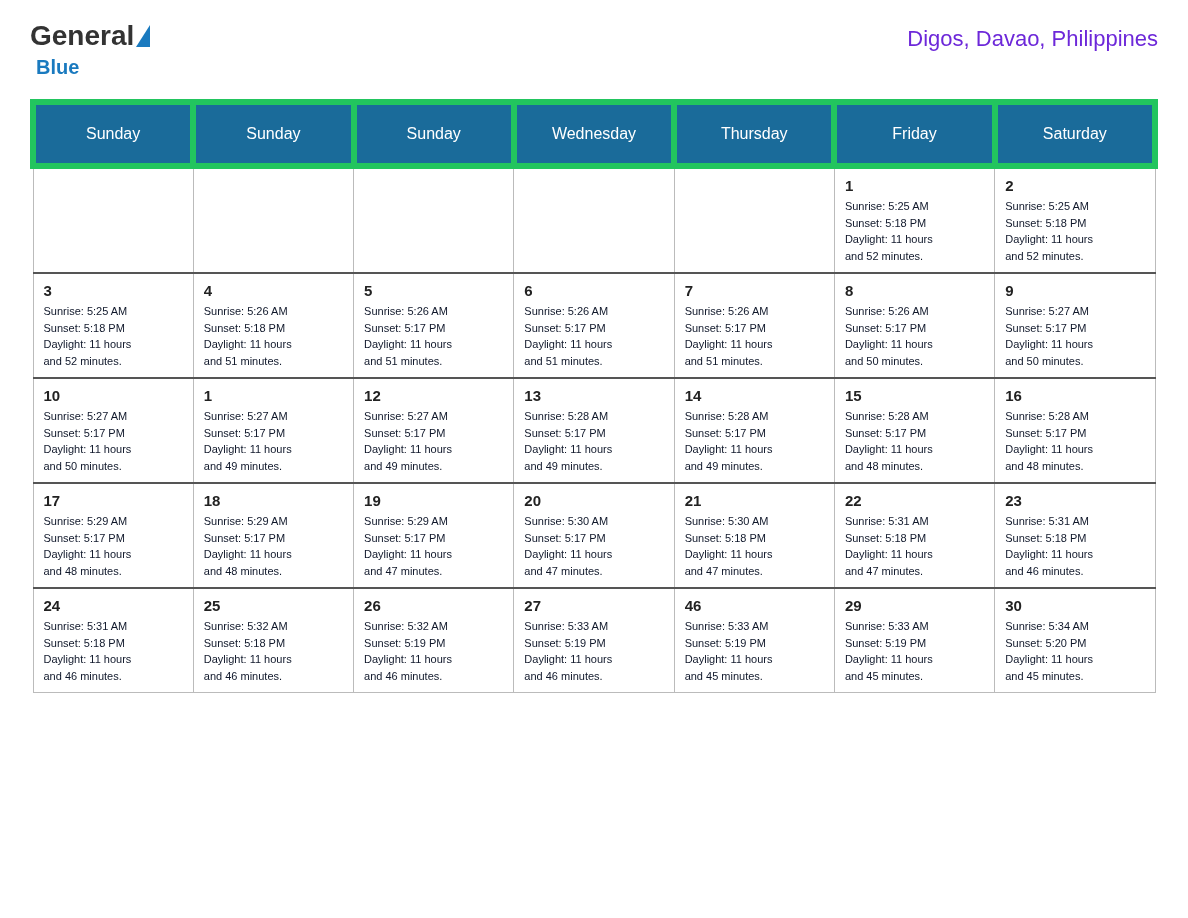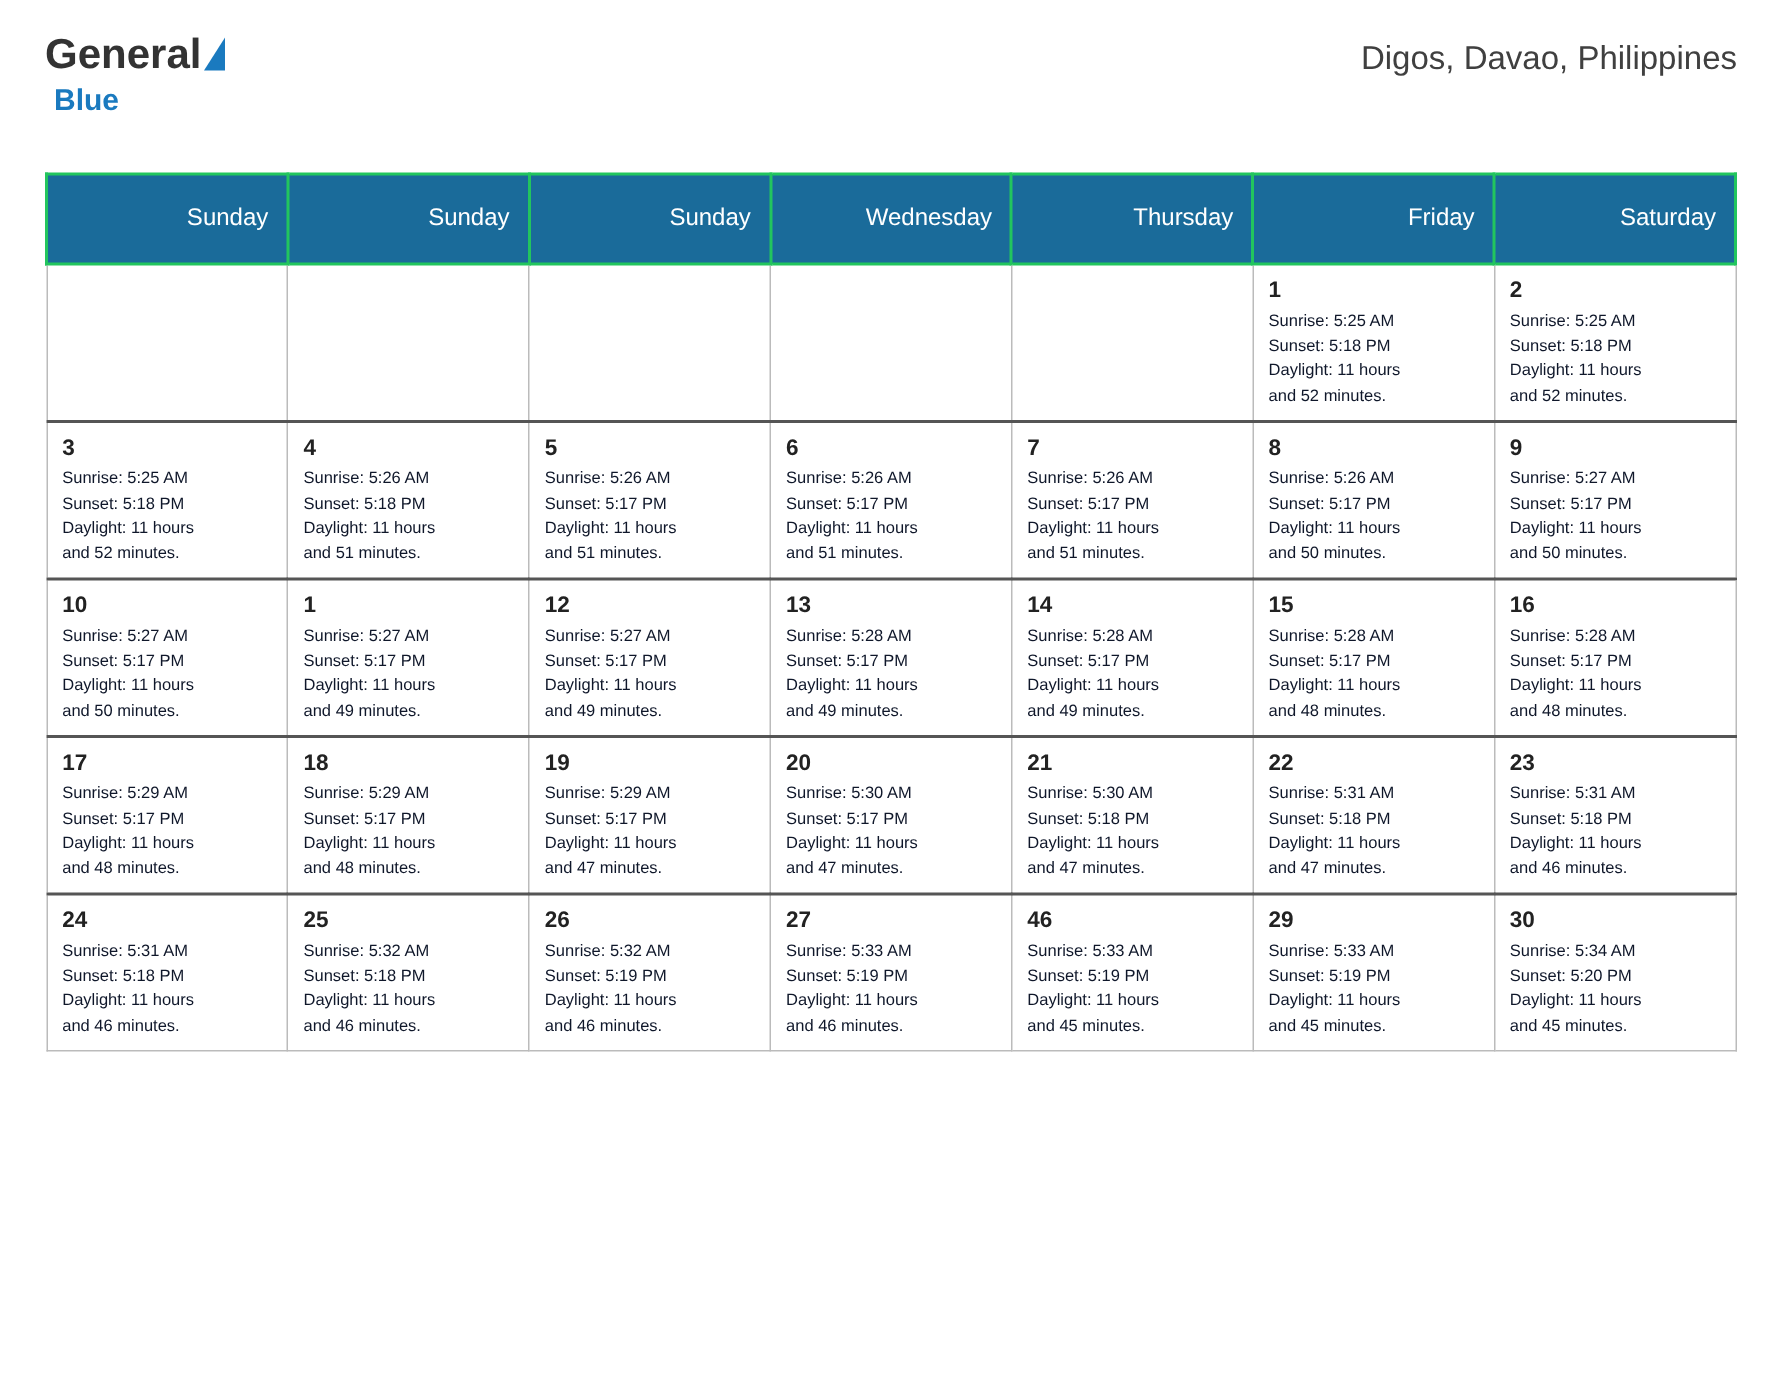--- a/index.html
+++ b/index.html
@@ -7,21 +7,21 @@
       font-family: Arial, sans-serif;
       background: #ffffff;
       padding: 20px 30px;
       width: 1188px;
       min-height: 918px;
     }
     .header-section {
       display: flex;
       justify-content: space-between;
       align-items: flex-start;
-      margin-bottom: 36px;
+      margin-bottom: 20px;
     }
     .logo-area {
       display: flex;
       flex-direction: column;
       align-items: flex-start;
     }
     .logo-text {
       display: flex;
       align-items: center;
       font-size: 28px;
@@ -50,36 +50,36 @@
       text-align: right;
     }
     .month-title {
       font-size: 52px;
       font-weight: normal;
       color: #222;
       line-height: 1.1;
     }
     .location-title {
       font-size: 22px;
-      color: #404040;
+      color: #6d28d9;
       margin-top: 6px;
     }
     .calendar-table {
       width: 100%;
       border-collapse: collapse;
       border: 1px solid #999;
     }
     .calendar-table th {
       background-color: #1a6b9a;
       color: #ffffff;
-      text-align: right;
+      text-align: center;
       padding: 20px 12px;
       font-size: 16px;
       font-weight: normal;
-      border: 2px solid #22c55e;
+      border: 6px solid #22c55e;
     }
     .calendar-table td {
       vertical-align: top;
       padding: 8px 10px;
       border: 1px solid #bbb;
       width: 14.28%;
       min-height: 100px;
       font-size: 13px;
       color: #333;
       background: #fff;

